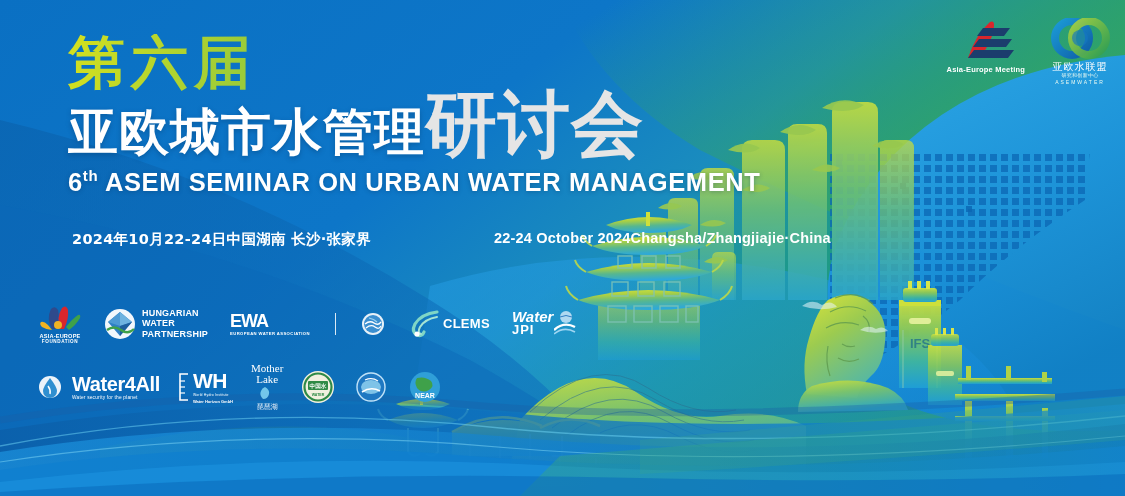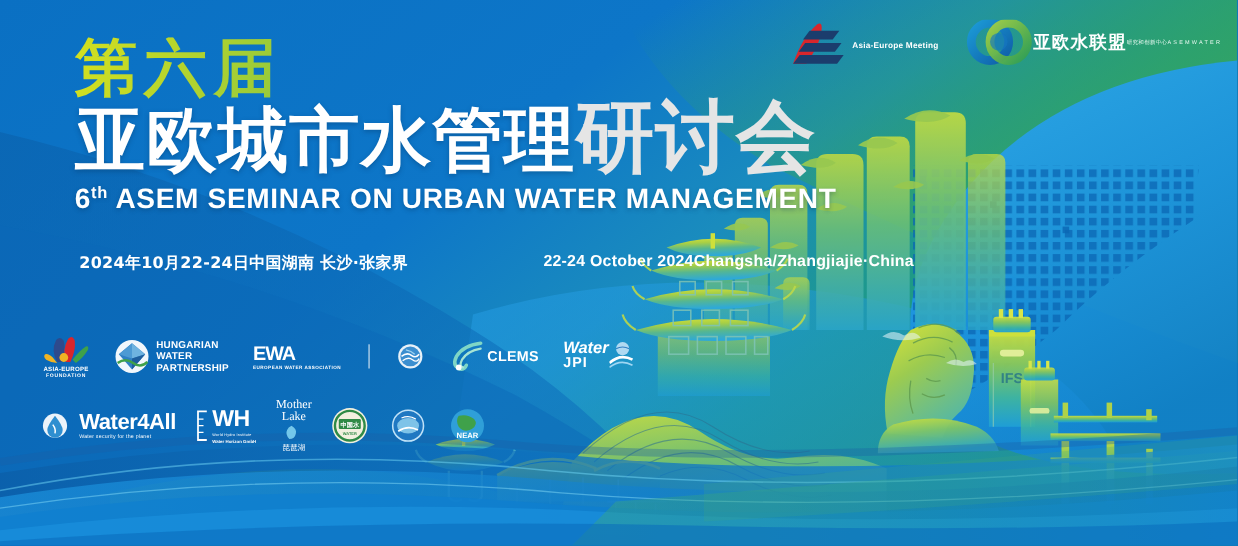--- a/index.html
+++ b/index.html
@@ -17,27 +17,27 @@
   }
 
   
   .bg-svg{ position:absolute; inset:0; width:1125px; height:496px; }
 
   
   .top-logos{
     position:absolute; top:18px; right:14px;
     display:flex; align-items:flex-start; gap:24px; z-index:30;
   }
-  .logo-block{ display:flex; align-items:center; }
+  .logo-block{ display:flex; flex-direction:column; align-items:center; }
   .asem-caption{
     font-size:7.5px; font-weight:bold; color:#ffffff;
     letter-spacing:.2px; margin-top:3px; white-space:nowrap;
   }
   .aw-cn{
-    font-size:16px; font-weight:bold; color:#ffffff;
+    font-size:10px; font-weight:normal; color:#ffffff;
     letter-spacing:1px; margin-top:2px; line-height:1;
   }
   .aw-sub{
     font-size:5px; color:#eafaf2; letter-spacing:.3px; margin-top:1px; line-height:1.1;
   }
   .aw-sub2{
     font-size:5px; color:#eafaf2; letter-spacing:2px; margin-top:1px; line-height:1.1;
   }
 
   
@@ -48,21 +48,21 @@
     background:linear-gradient(100deg,#d4e01f 0%,#8dc63f 32%,#3fb7b0 62%,#1a93d8 88%);
     -webkit-background-clip:text; background-clip:text;
     color:transparent; -webkit-text-fill-color:transparent;
     font-family:"DejaVu Sans","Liberation Sans",sans-serif;
   }
   .title-cn-main{
     margin-top:-3px; line-height:1.02; white-space:nowrap;
     font-family:"DejaVu Sans","Liberation Sans",sans-serif;
   }
   .title-cn-main .w{
-    font-size:64px; font-weight:bold; color:#ffffff; letter-spacing:1px;
+    font-size:50px; font-weight:bold; color:#ffffff; letter-spacing:1px;
     text-shadow:0 2px 5px rgba(2,48,92,.35);
     margin-top:20px;
   }
   .title-cn-main .g{
     font-size:72px; font-weight:bold; color:#e5e5e5; letter-spacing:1px;margin-top:24px;
   }
   .title-en{
     margin-top:6px;
     font-size:25.5px; font-weight:bold; color:#ffffff;
     letter-spacing:.6px; white-space:nowrap;

